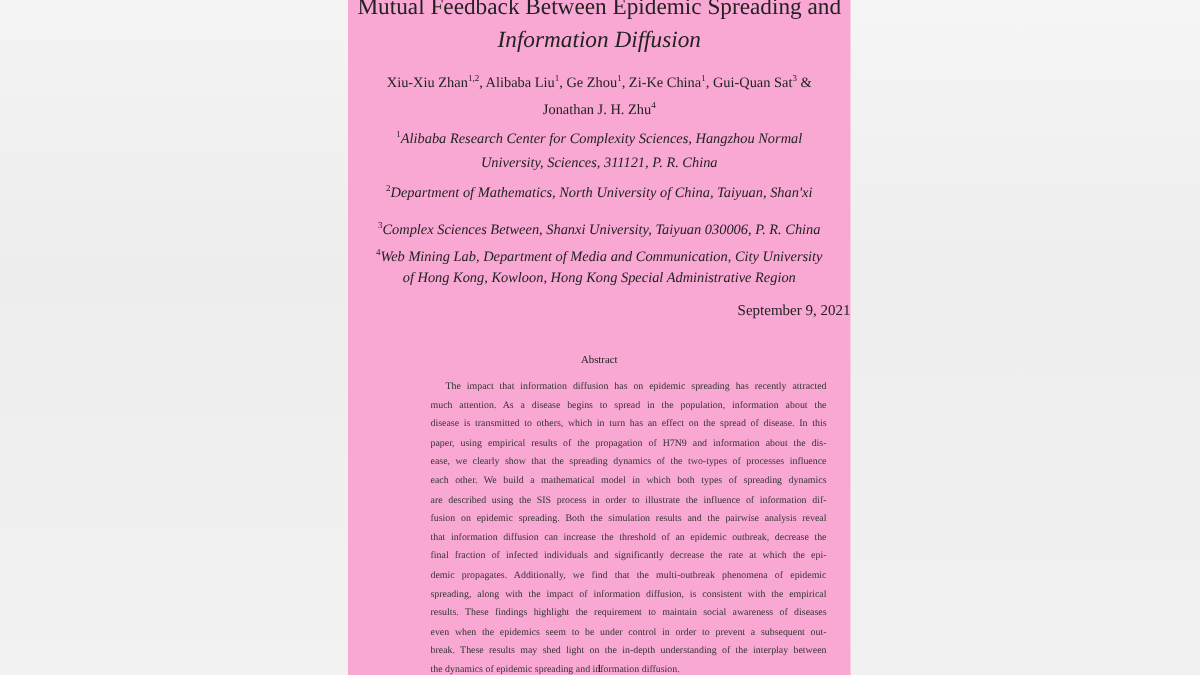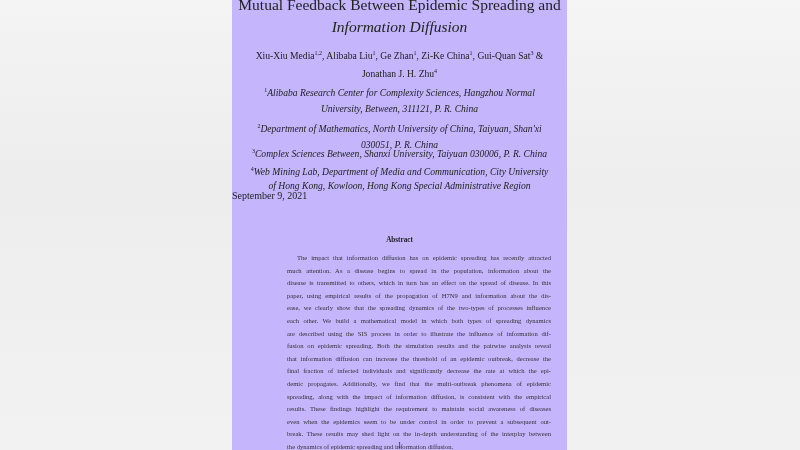--- a/index.html
+++ b/index.html
@@ -13,21 +13,21 @@
   .bg-left {
     position: absolute; left: 0; top: 0; width: 232px; height: 450px;
     background: linear-gradient(180deg, #f4f4f4 0%, #ededed 40%, #f2f2f2 100%);
   }
   .bg-right {
     position: absolute; left: 567px; top: 0; width: 233px; height: 450px;
     background: linear-gradient(180deg, #f5f5f5 0%, #eeeeee 40%, #f1f1f1 100%);
   }
   .page {
     position: absolute; left: 232px; top: 0; width: 335px; height: 450px;
-    background: #c4b5fd;
+    background: #f9a8d4;
     overflow: hidden;
   }
   .arxiv-stamp {
     position: absolute;
     left: 239px; top: 338px;
     transform-origin: 0 0;
     transform: rotate(-90deg);
     white-space: nowrap;
     font-size: 15.5px;
     color: #888;
@@ -45,26 +45,26 @@
   }
   .authors sup { font-size: 6px; vertical-align: 4px; }
   .a1 { top: 44px; }
   .a2 { top: 62px; }
   .affil {
     position: absolute; left: 0; width: 335px; text-align: center;
     font-size: 9.6px; font-style: italic; line-height: 19px; color: #222;
   }
   .affil sup { font-size: 6px; font-style: normal; vertical-align: 4px; }
   .date {
-    position: absolute; top: 190px; left: 0; width: 335px; text-align: left;
+    position: absolute; top: 202px; left: 0; width: 335px; text-align: right;
     font-size: 10px; color: #222;
   }
   .abstract-head {
     position: absolute; top: 236px; left: 0; width: 335px; text-align: center;
-    font-size: 7.2px; font-weight: bold; color: #222;
+    font-size: 7.2px; font-weight: normal; color: #222;
   }
   .abstract {
     position: absolute; top: 252px; left: 55px; width: 264px;
   }
   .abstract .line {
     font-size: 6.6px; line-height: 12.6px; height: 12.6px;
     white-space: nowrap; text-align: justify; text-align-last: justify;
     color: #333;
   }
   .abstract .line.first { text-indent: 10px; }
@@ -80,30 +80,29 @@
 <div class="bg-left"></div>
 <div class="bg-right"></div>
 
 <div class="arxiv-stamp">arXiv:1506.03932v1  [physics.soc-ph]  12 Jun 2015</div>
 
 <div class="page">
   <div class="title t1">Mutual Feedback Between Epidemic Spreading and</div>
   <div class="title t2">Information Diffusion</div>
 
   <div class="authors a1">
-    <span>Xiu-Xiu Media</span><sup>1,2</sup><span>, </span><span>Alibaba Liu</span><sup>1</sup><span>, </span><span>Ge Zhan</span><sup>1</sup><span>, </span><span>Zi-Ke China</span><sup>1</sup><span>, </span><span>Gui-Quan Sat</span><sup>3</sup><span> &amp;</span>
+    <span>Xiu-Xiu Zhan</span><sup>1,2</sup><span>, </span><span>Alibaba Liu</span><sup>1</sup><span>, </span><span>Ge Zhou</span><sup>1</sup><span>, </span><span>Zi-Ke China</span><sup>1</sup><span>, </span><span>Gui-Quan Sat</span><sup>3</sup><span> &amp;</span>
   </div>
   <div class="authors a2">
     <span>Jonathan J. H. Zhu</span><sup>4</sup>
   </div>
 
   <div class="affil" style="top:81px"><sup>1</sup><span>Alibaba Research Center for Complexity Sciences, Hangzhou Normal</span></div>
-  <div class="affil" style="top:99px">University, Between, 311121, P. R. China</div>
+  <div class="affil" style="top:99px">University, Sciences, 311121, P. R. China</div>
   <div class="affil" style="top:117px"><sup>2</sup><span>Department of Mathematics, North University of China, Taiyuan, Shan'xi</span></div>
-  <div class="affil" style="top:135px">030051, P. R. China</div>
   <div class="affil" style="top:143px; top:142px"><sup>3</sup><span>Complex Sciences Between, Shanxi University, Taiyuan 030006, P. R. China</span></div>
   <div class="affil" style="top:160px"><sup>4</sup><span>Web Mining Lab, Department of Media and Communication, City University</span></div>
   <div class="affil" style="top:176px">of Hong Kong, Kowloon, Hong Kong Special Administrative Region</div>
 
   <div class="date">September 9, 2021</div>
 
   <div class="abstract-head">Abstract</div>
 
   <div class="abstract">
     <div class="line first">The impact that information diffusion has on epidemic spreading has recently attracted</div>

